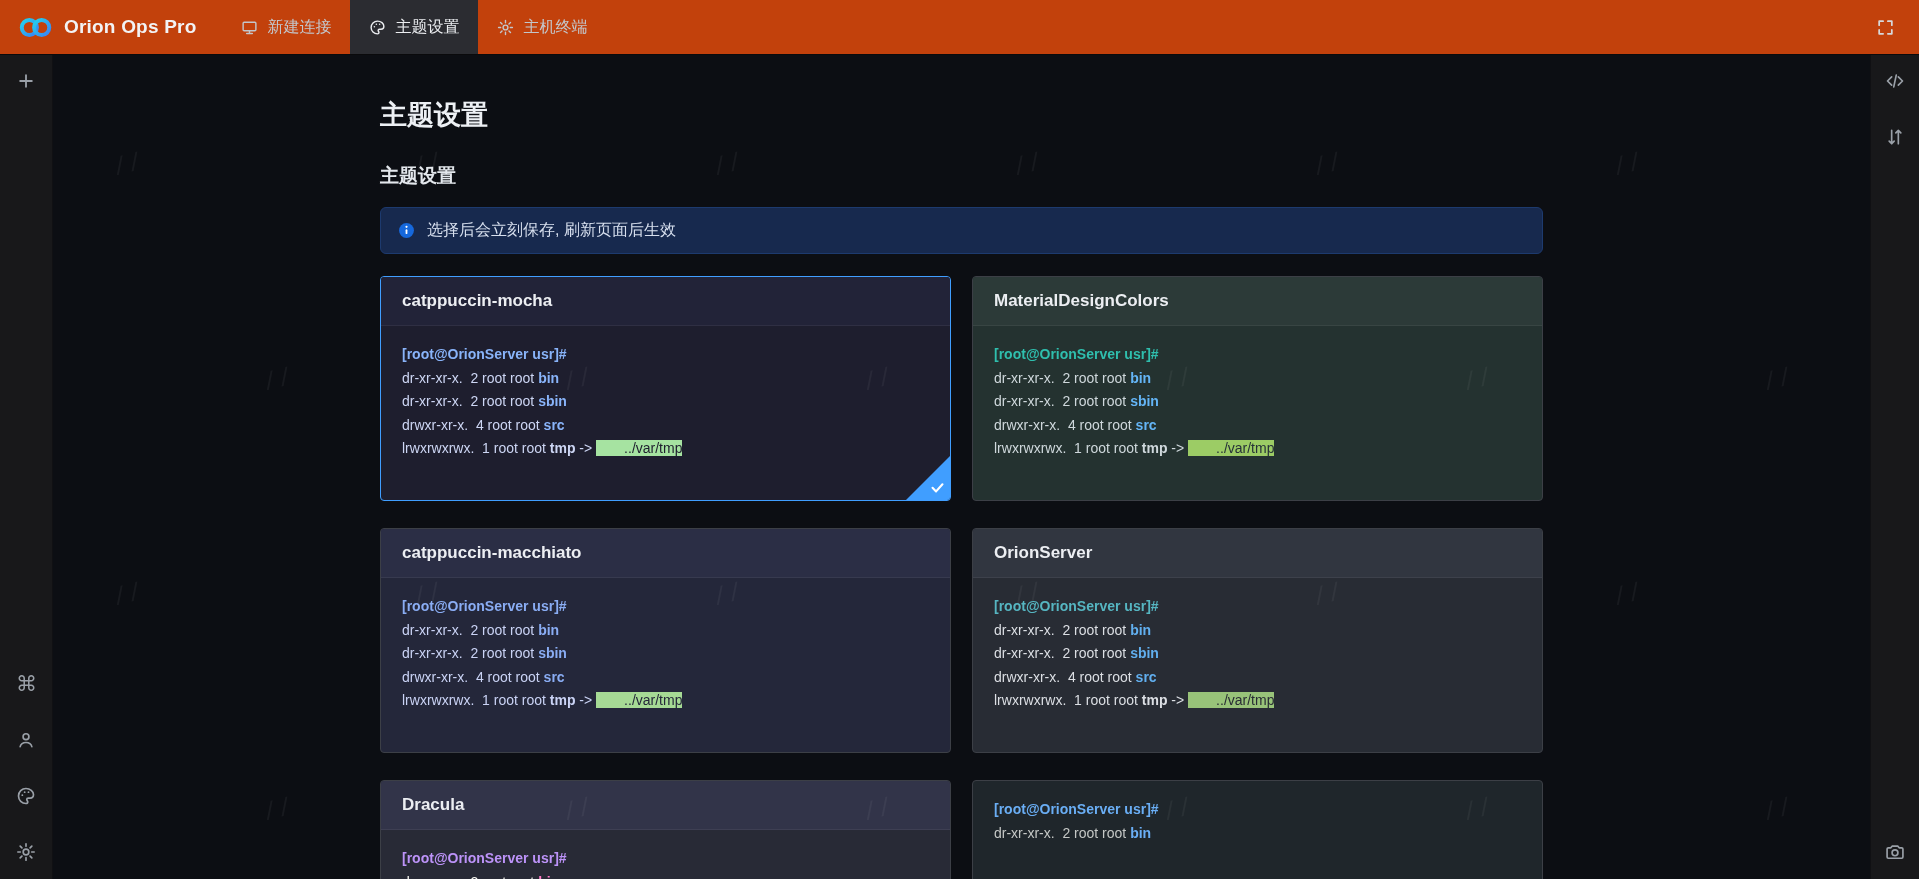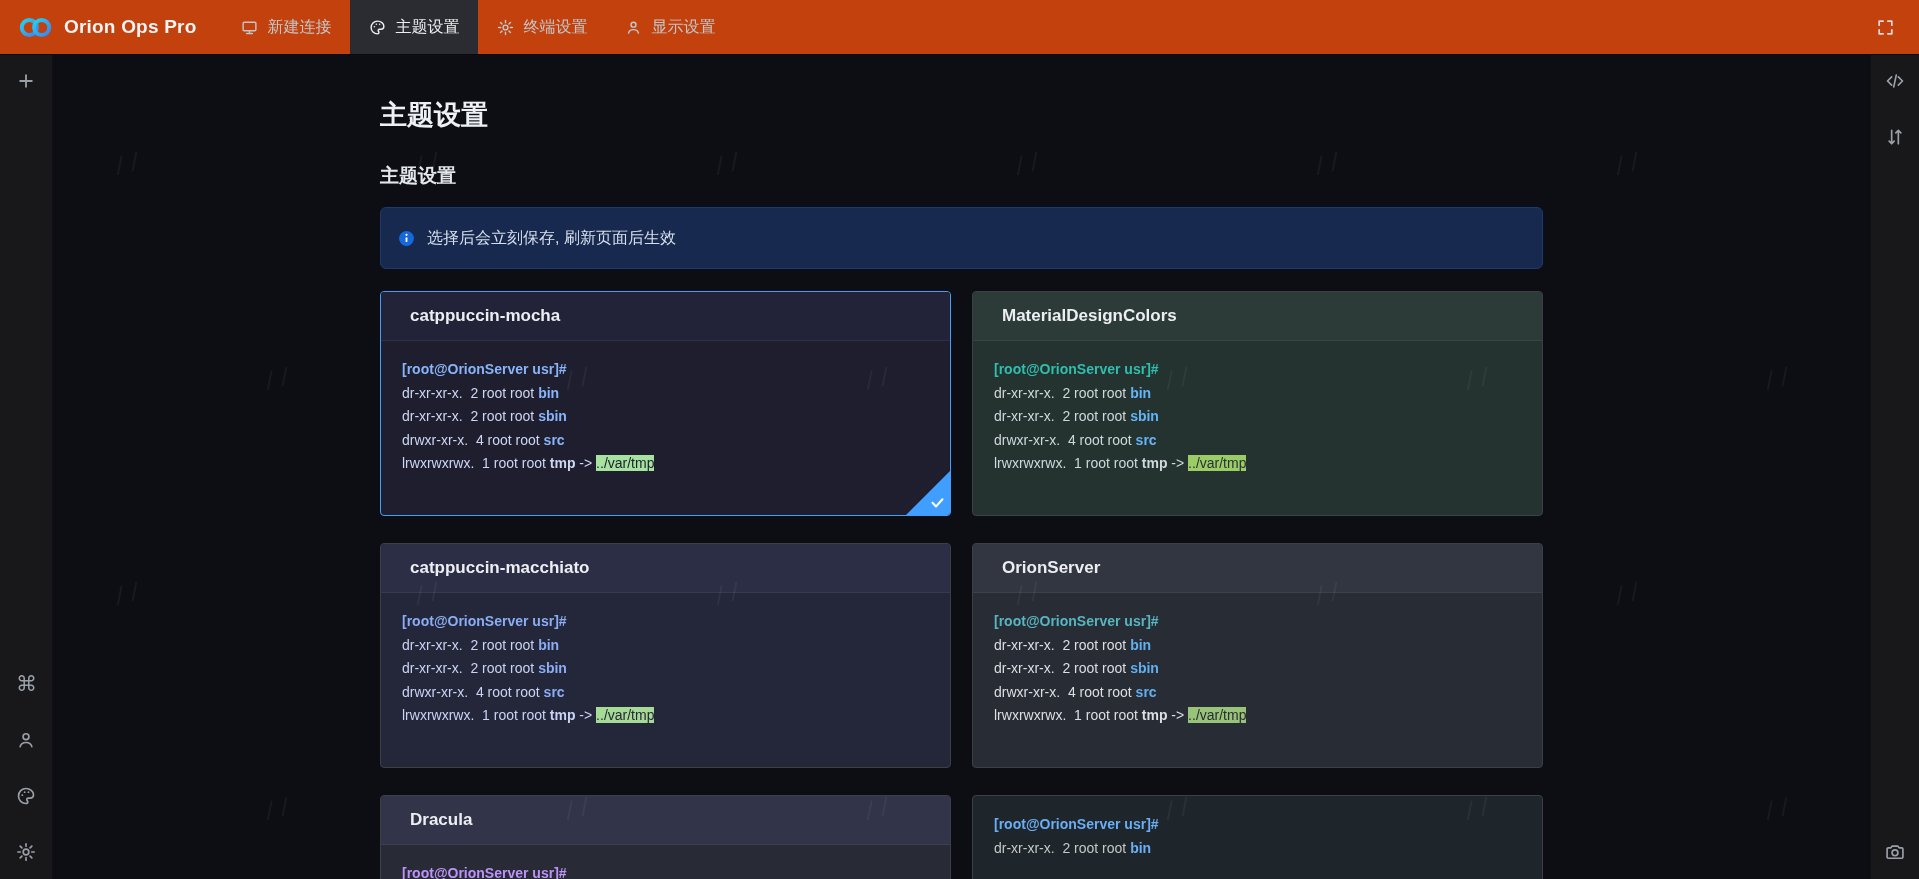--- a/index.html
+++ b/index.html
@@ -29,34 +29,34 @@
   .rail-group.bottom{margin-top:auto;}
   .rail-btn{width:24px;height:24px;display:inline-flex;align-items:center;justify-content:center;color:#9aa0a8;cursor:pointer;background:none;border:none;}
   .rail-btn .icon{width:20px;height:20px;display:inline-flex;color:#9aa0a8;}
   .glyph{font-size:21px;line-height:1;font-family:"DejaVu Sans",sans-serif;color:#9aa0a8;}
 
   
   .main{flex:1;position:relative;overflow:hidden;}
   .container{width:1163px;margin:0 auto;position:relative;z-index:1;}
   h1{margin-top:42px;font-size:27px;color:#edf0f4;font-weight:bold;}
   h2{margin-top:30px;font-size:19px;color:#e3e7ec;font-weight:bold;}
-  .alert{margin-top:18px;height:62px;background:#17294e;border:1px solid #1d3a6e;border-radius:6px;display:flex;align-items:center;gap:12px;padding:0 17px;}
+  .alert{margin-top:18px;height:47px;background:#17294e;border:1px solid #1d3a6e;border-radius:6px;display:flex;align-items:center;gap:12px;padding:0 17px;}
   .alert .icon{width:17px;height:17px;flex:none;display:inline-flex;}
   .alert-text{color:#d7dfee;font-size:16px;}
 
   
   .theme-grid{margin-top:22px;display:grid;grid-template-columns:1fr 1fr;gap:27px 21px;}
   .theme-card{position:relative;background:var(--bg);border:1px solid #3c3f46;border-radius:4px;overflow:hidden;cursor:pointer;height:225px;}
   .theme-card.selected{border-color:var(--accent,#409eff);}
-  .card-header{height:49px;display:flex;align-items:center;padding:0 29px;background:var(--hdr);color:#eceef2;font-size:17px;font-weight:bold;border-bottom:1px solid rgba(255,255,255,.06);}
+  .card-header{height:49px;display:flex;align-items:center;padding:0 21px;background:var(--hdr);color:#eceef2;font-size:17px;font-weight:bold;border-bottom:1px solid rgba(255,255,255,.06);}
   .card-body{padding:17px 21px 0;font-family:Liberation Sans, sans-serif;font-size:14px;line-height:23.5px;color:var(--fg);white-space:pre;}
   .term-line.prompt{color:var(--prompt);font-weight:bold;}
   .t-file{color:var(--file);font-weight:bold;}
   .t-tmp{font-weight:bold;}
-  .t-link{background:var(--linkbg);color:var(--linkfg);}
+  .t-link{background:var(--linkbg);color:var(--linkfg);padding-left:28px;}
   .corner{position:absolute;right:-1px;bottom:-1px;width:0;height:0;border-left:46px solid transparent;border-bottom:46px solid var(--accent,#409eff);}
   .corner-check{position:absolute;right:4px;bottom:4px;width:17px;height:17px;}
   .corner-check svg{width:100%;height:100%;}
 
   
   .watermark{position:absolute;inset:0;pointer-events:none;z-index:6;}
   .wm{position:absolute;color:rgba(255,255,255,.05);font-size:22px;font-family:"DejaVu Sans Mono",monospace;transform:rotate(-14deg);letter-spacing:2px;}
 </style>
 </head>
 <body>
@@ -98,30 +98,21 @@
         </span>
         <span>主题设置</span>
       </div>
       <div class="nav-item">
         <span class="icon">
           <svg viewBox="0 0 24 24">
             <circle cx="12" cy="12" r="3.4" stroke="currentColor" stroke-width="2" fill="none"></circle>
             <path d="M12 2.2v3M12 18.8v3M2.2 12h3M18.8 12h3M5 5l2.1 2.1M16.9 16.9L19 19M19 5l-2.1 2.1M7.1 16.9L5 19" stroke="currentColor" stroke-width="2" stroke-linecap="round"></path>
           </svg>
         </span>
-        <span>终端设置</span>
-      </div>
-      <div class="nav-item">
-        <span class="icon">
-          <svg viewBox="0 0 24 24">
-            <circle cx="12" cy="8" r="3.5" stroke="currentColor" stroke-width="2" fill="none"></circle>
-            <path d="M5 20c.8-3.5 3.6-5 7-5s6.2 1.5 7 5" stroke="currentColor" stroke-width="2" fill="none" stroke-linecap="round"></path>
-          </svg>
-        </span>
-        <span>显示设置</span>
+        <span>主机终端</span>
       </div>
     </nav>
   <button class="fs-btn">
     <span class="icon">
         <svg viewBox="0 0 24 24">
           <path d="M4 9V4h5M15 4h5v5M20 15v5h-5M9 20H4v-5" stroke="currentColor" stroke-width="2.2" fill="none" stroke-linecap="round" stroke-linejoin="round"></path>
         </svg>
       </span>
   </button>
 </header>

